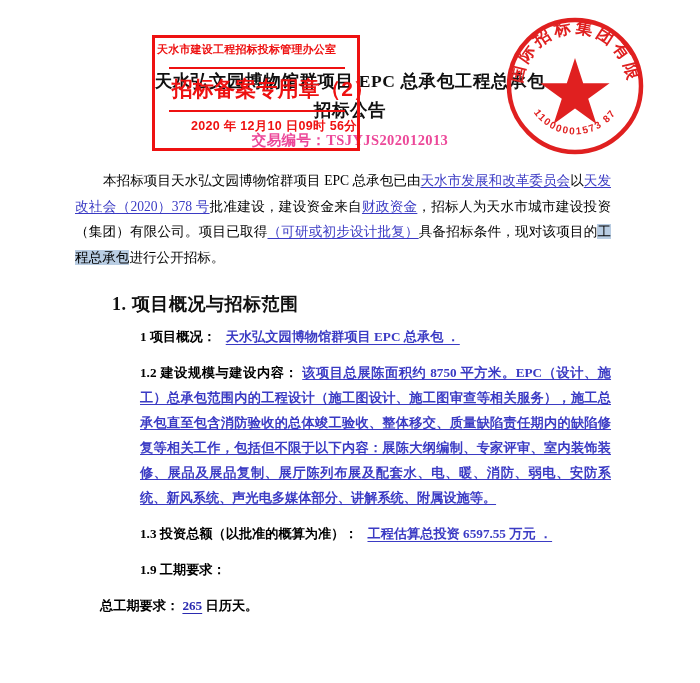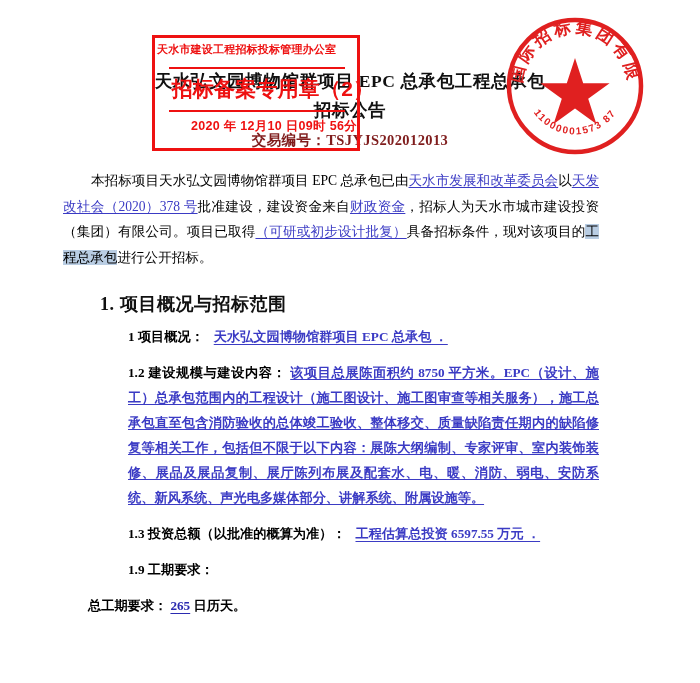--- a/index.html
+++ b/index.html
@@ -50,21 +50,21 @@
     line-height: 26px;
     margin-top: 3px;
     color: #111;
   }
   .trade-no {
     font-family: "Liberation Serif", "DejaVu Serif", serif;
     font-size: 14.5px;
     font-weight: 700;
     letter-spacing: 0.4px;
     margin-top: 8px;
-    color: #7f1d1d;
+    color: #ec4899;
   }
 
   
   .stamp-box {
     position: absolute;
     left: 152px;
     top: 35px;
     width: 208px;
     height: 116px;
     border: 3px solid #ee1111;
@@ -130,21 +130,21 @@
     left: 503px;
     top: 14px;
     width: 144px;
     height: 144px;
     pointer-events: none;
   }
 
   
   .content {
     position: absolute;
-    left: 0;
+    left: 12px;
     top: 168px;
     width: 644px;
   }
   p.para {
     margin: 0;
     padding: 0 45px 0 63px;
     font-size: 13.6px;
     line-height: 25.5px;
     text-align: justify;
     text-justify: inter-ideograph;

